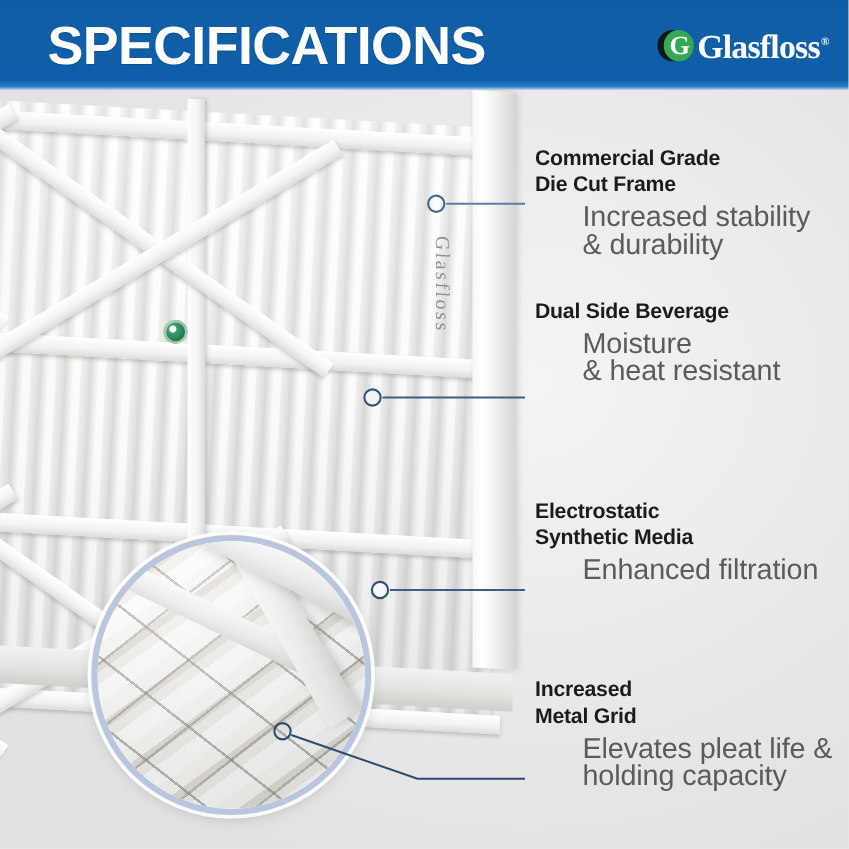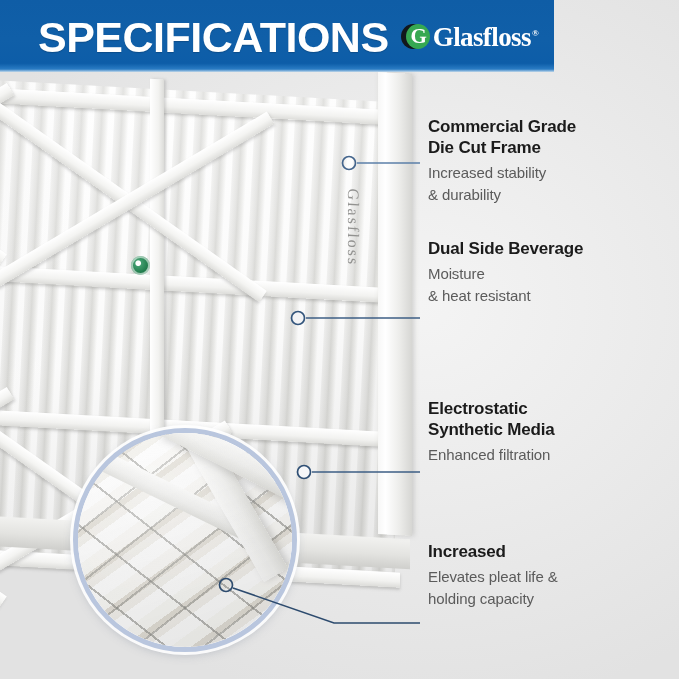--- a/index.html
+++ b/index.html
@@ -16,21 +16,21 @@
   #canvas {
     position:relative;
     width:679px; height:679px;
     background:
       radial-gradient(ellipse 70% 60% at 62% 45%, #f4f4f4 0%, #ececec 45%, #e2e2e2 100%);
     overflow:hidden;
   }
 
   
   #header {
-    position:absolute; left:0; top:0; width:554px; height:72px;
+    position:absolute; left:0; top:0; width:679px; height:72px;
     background:linear-gradient(180deg,#0f5da6 0%,#105fa8 55%,#0d5da8 88%,#2a7cc4 96%,#bfd7ea 100%);
     z-index:40;
     overflow:hidden;
   }
   #spec-title {
     position:absolute; left:38px; top:13px;
     color:#ffffff;
     font-size:43px;
     font-weight:bold;
     letter-spacing:-0.5px;
@@ -220,24 +220,25 @@
   }
   .callout .c-title {
     color:#1b1b1b;
     font-size:17px;
     font-weight:bold;
     line-height:21px;
     letter-spacing:-0.2px;
   }
   .callout .c-sub {
     color:#5b5b5b;
-    font-size:15px;
+    font-size:23px;
     line-height:22px;
     margin-top:4px;
     letter-spacing:-0.1px;
+    margin-left:38px;
   }
   #callout-1 { top:116px; }
   #callout-2 { top:238px; }
   #callout-3 { top:398px; }
   #callout-4 { top:541px; }
 </style>
 </head>
 <body>
 
 <div id="canvas">
@@ -331,20 +332,21 @@
       <span>Synthetic Media</span>
     </div>
     <div class="c-sub">
       <span>Enhanced filtration</span><br>
     </div>
   </div>
 
   <div class="callout" id="callout-4">
     <div class="c-title">
       <span>Increased</span><br>
+      <span>Metal Grid</span>
     </div>
     <div class="c-sub">
       <span>Elevates pleat life &amp;</span><br>
       <span>holding capacity</span>
     </div>
   </div>
 
   <div id="header">
     <div id="spec-title">SPECIFICATIONS</div>
     <div id="brand">

